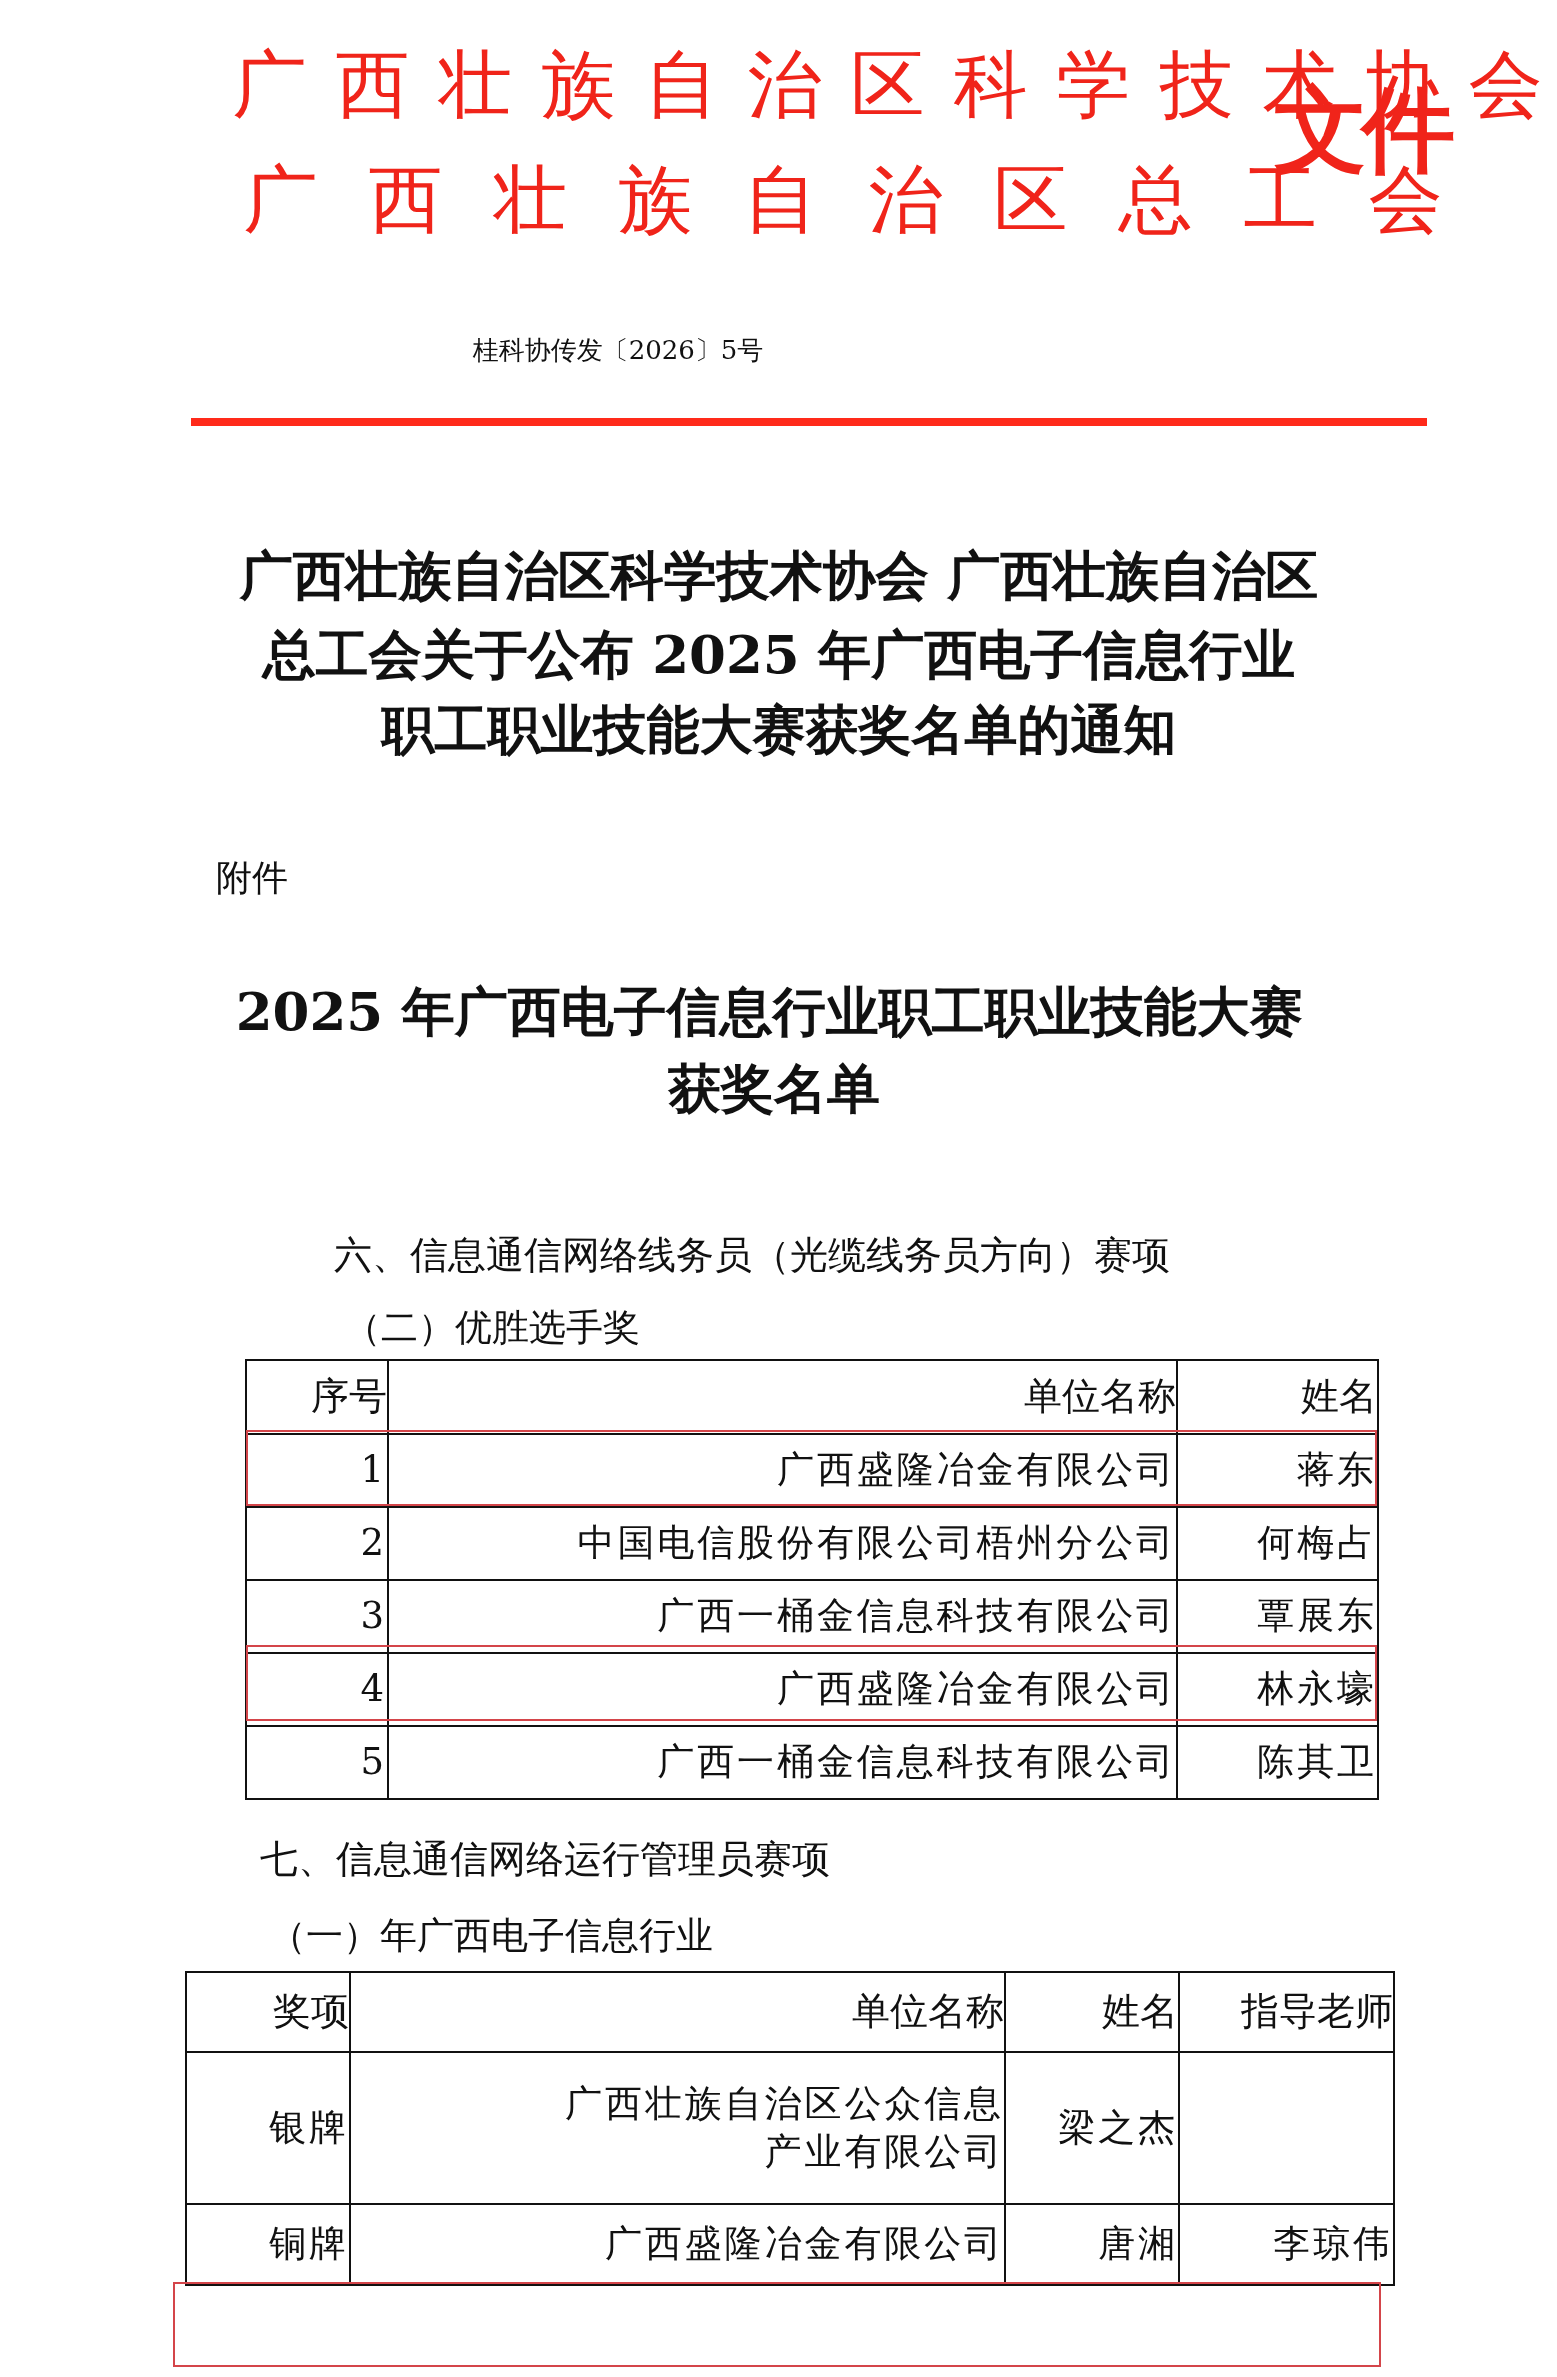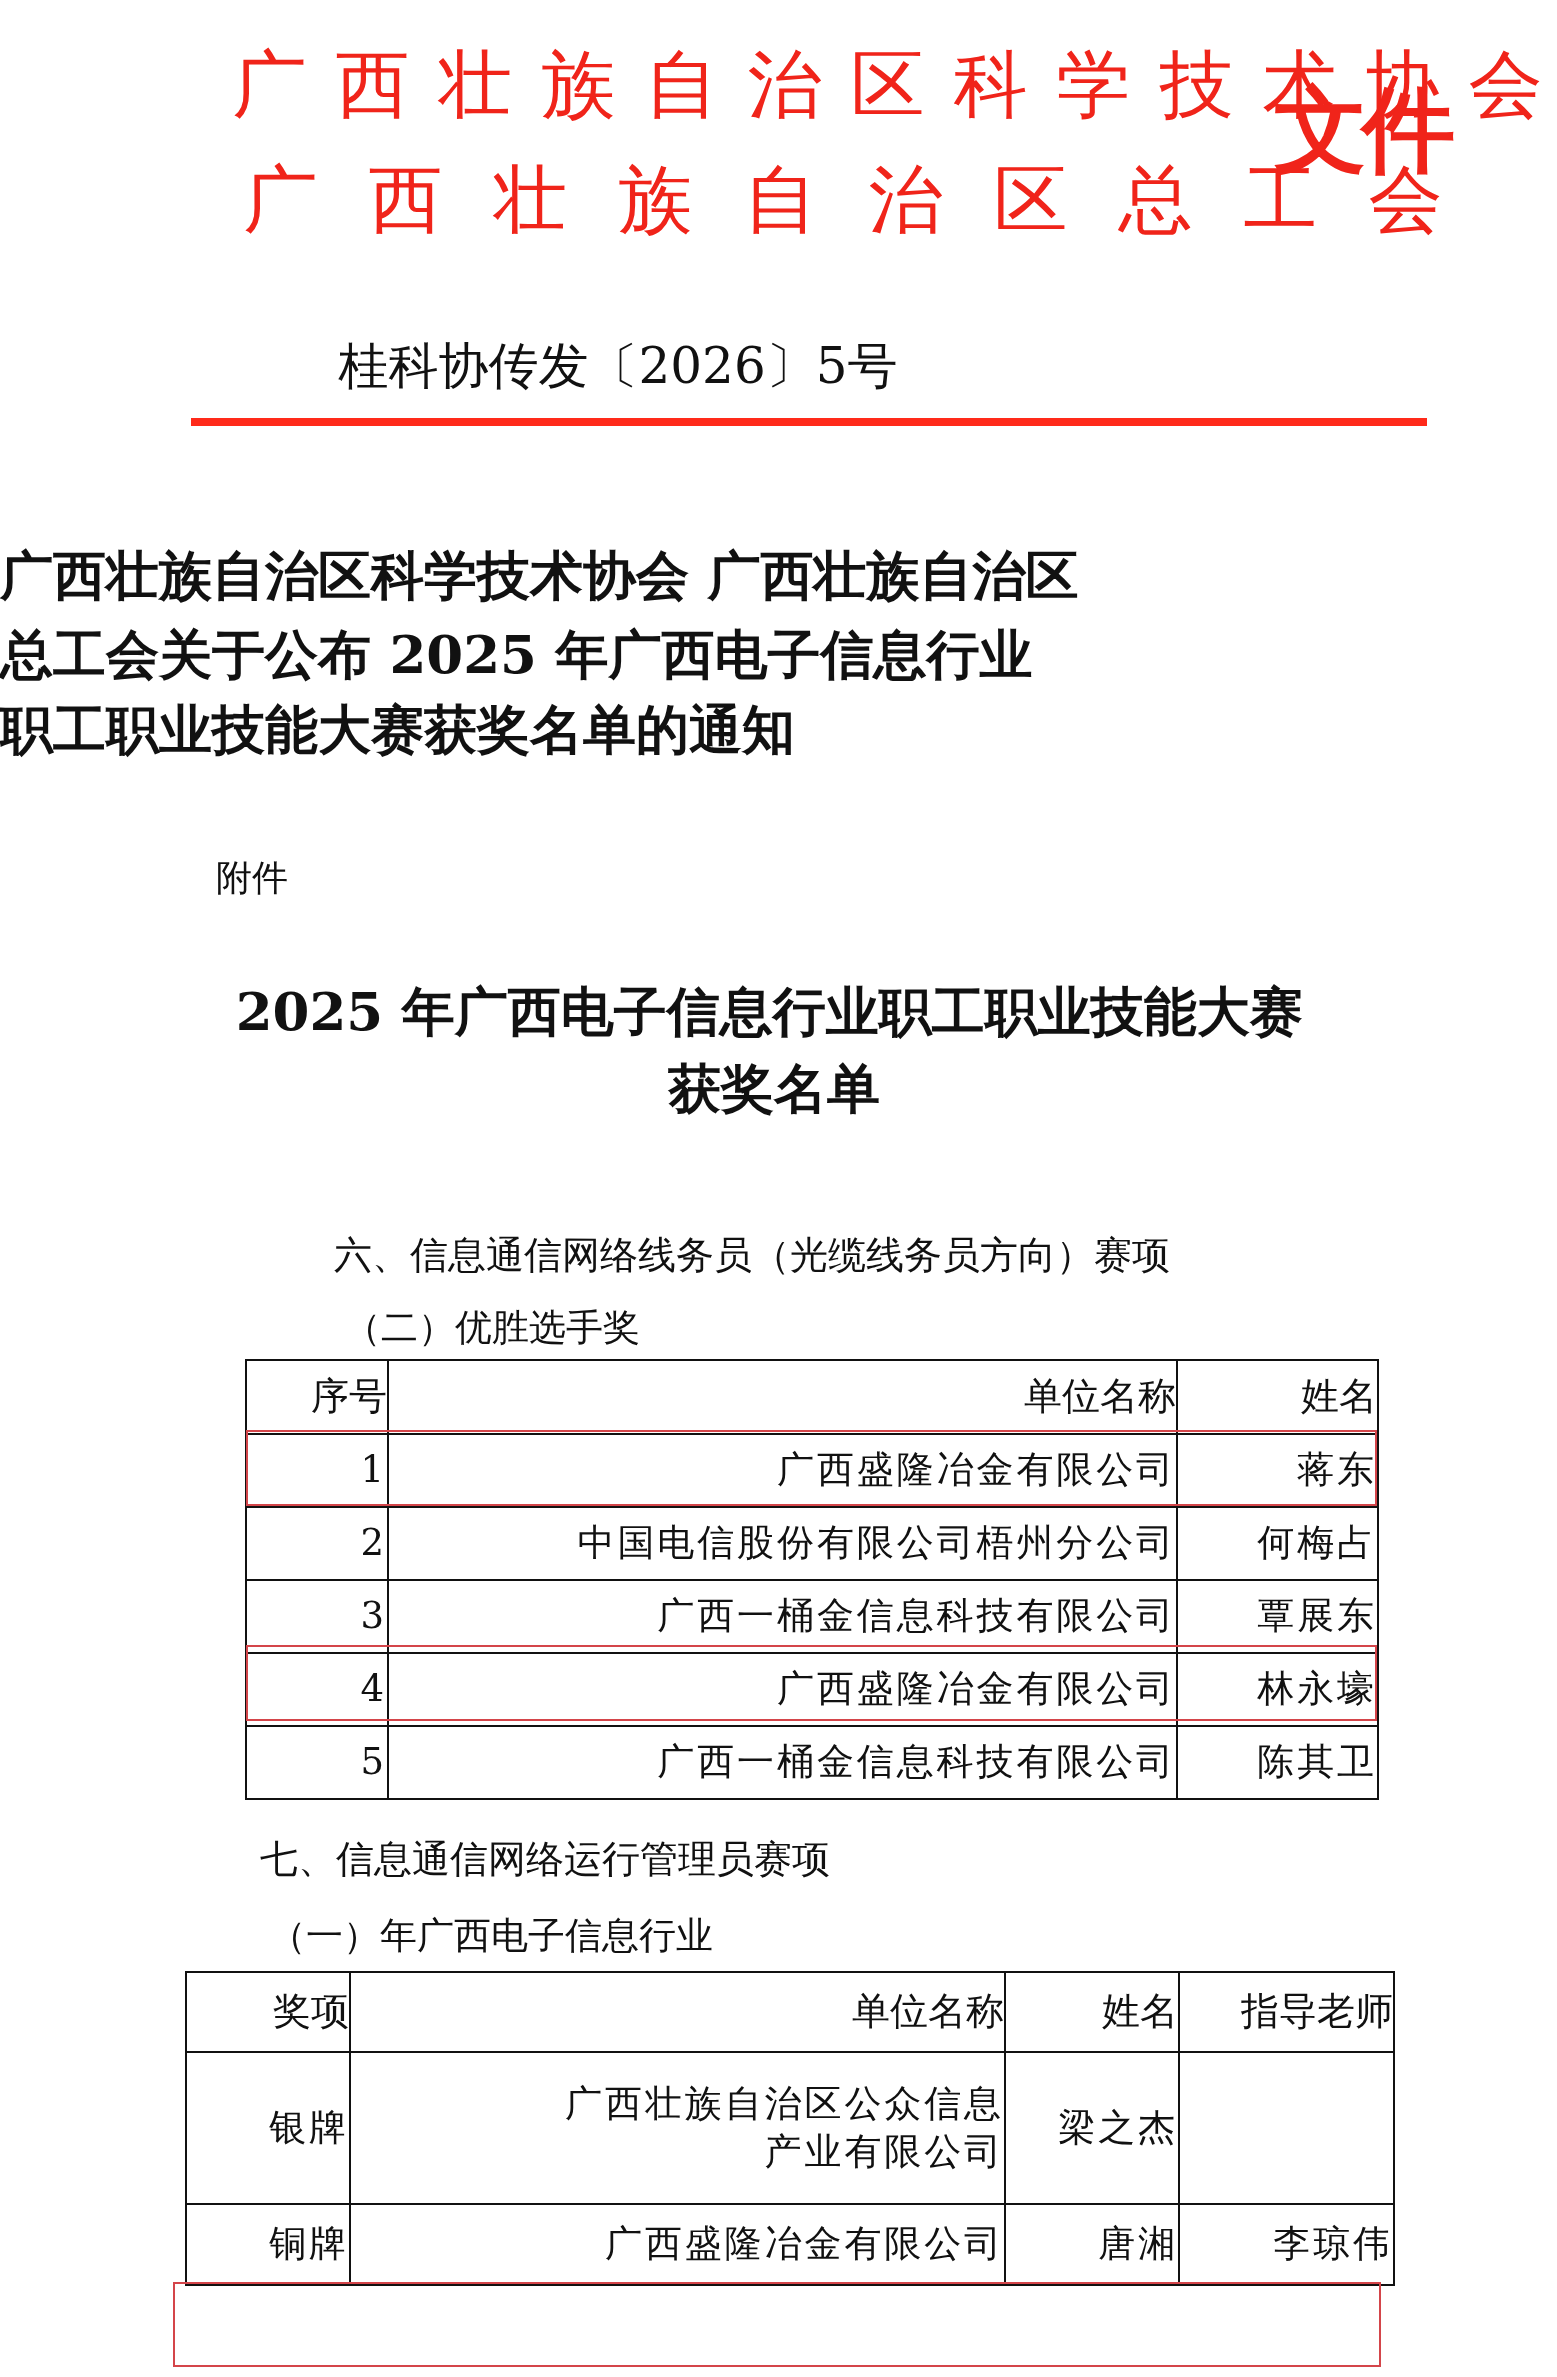--- a/index.html
+++ b/index.html
@@ -10,24 +10,24 @@
 
   .hdr-line { position: absolute; left: 218px; font-size: 74px; line-height: 1; white-space: nowrap;
               font-family: "DejaVu Serif", serif; }
   .hdr-line span { display: inline-block; text-align: center; }
   #hdr1 { top: 47px; }
   #hdr1 span { width: 103px; }
   #hdr2 { top: 162px; }
   #hdr2 span { width: 125px; }
   #wenjian { left: 1274px; top: 83px; font-size: 93px; line-height: 1; font-weight: bold; letter-spacing: -4.9px; }
 
-  #docno { left: 0; width: 1236px; top: 333px; text-align: center; font-size: 50px; }
+  #docno { left: 0; width: 1236px; top: 333px; text-align: center; font-size: 26px; }
   #redrule { left: 191px; top: 418px; width: 1236px; height: 8.3px; background: #ff2a1a; }
 
-  .title { left: 0; width: 1558px; font-size: 53px; font-weight: bold; line-height: 1; }
+  .title { left: 0; width: 1558px; text-align: center; font-size: 53px; font-weight: bold; line-height: 1; }
   #t1 { top: 549px; }
   #t2 { top: 628px; }
   #t3 { top: 703px; }
 
   #fujian { left: 216px; top: 854px; font-size: 36px; font-family: "DejaVu Sans", sans-serif; }
 
   .mtitle { left: 0; width: 1558px; text-align: center; font-size: 53px; font-weight: bold; line-height: 1; }
   #mt1 { top: 985px; left: -9.8px; }
   #mt2 { top: 1062px; left: -4.9px; }
 

